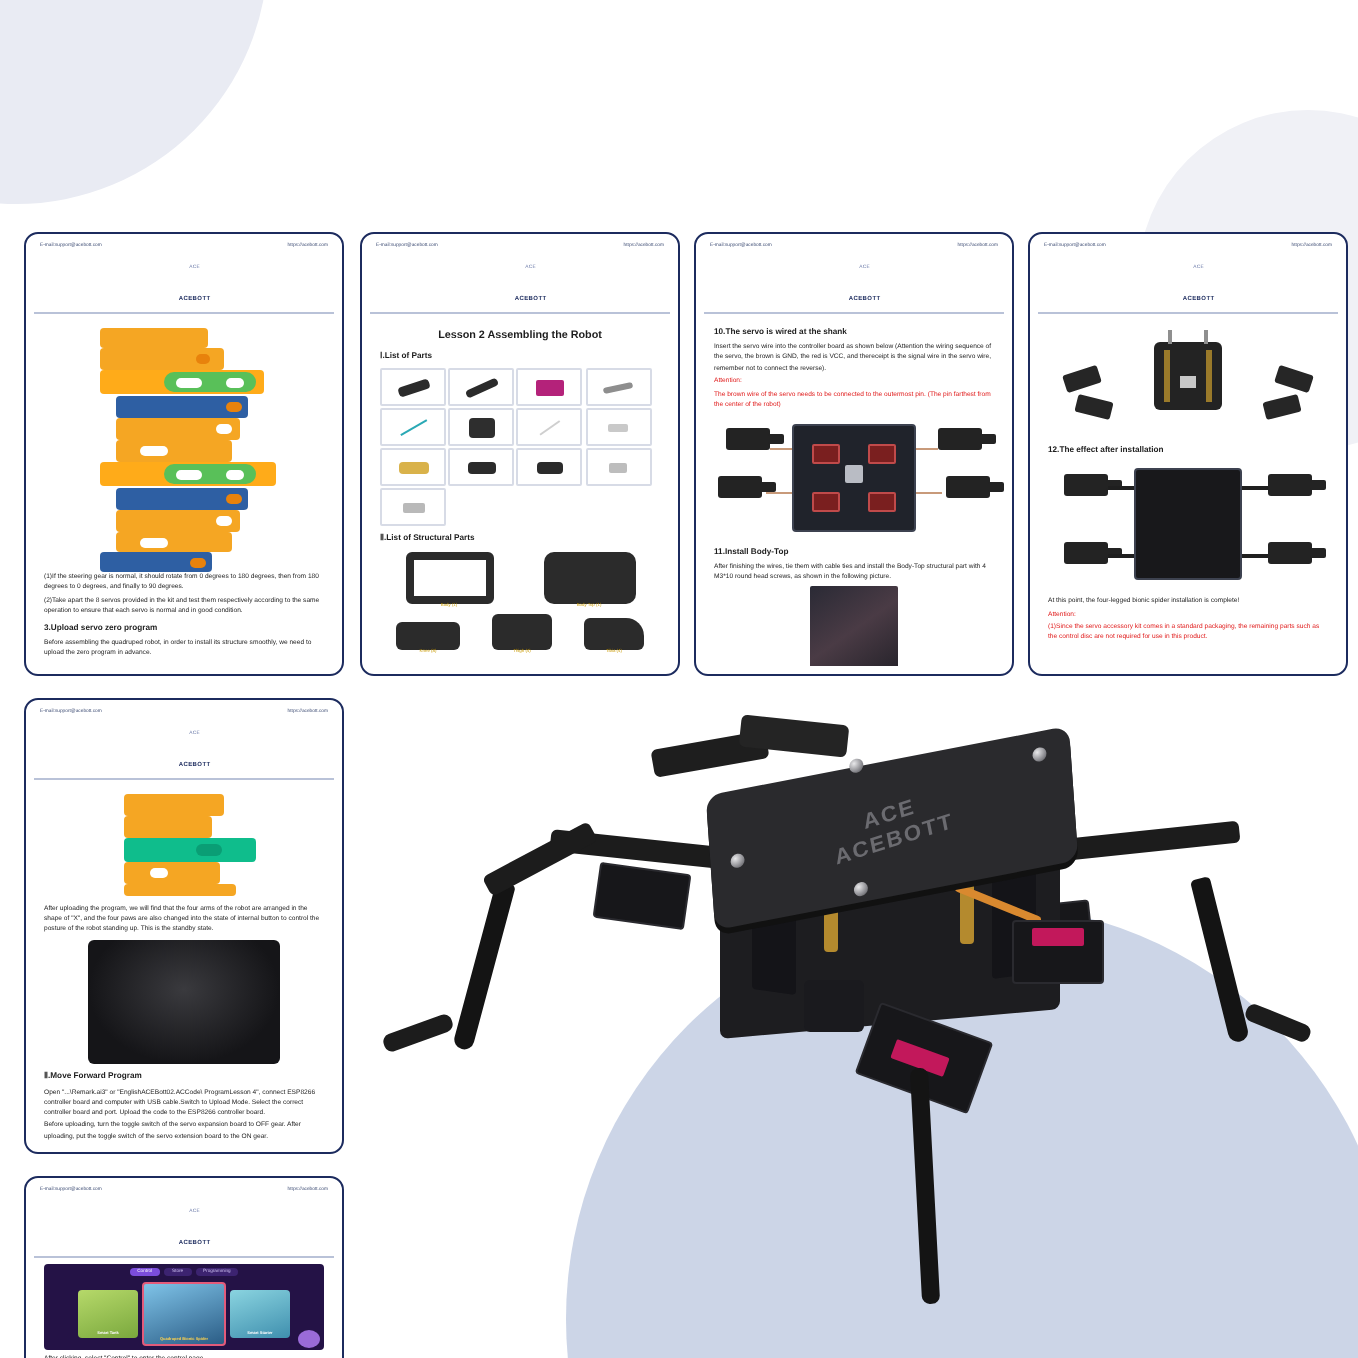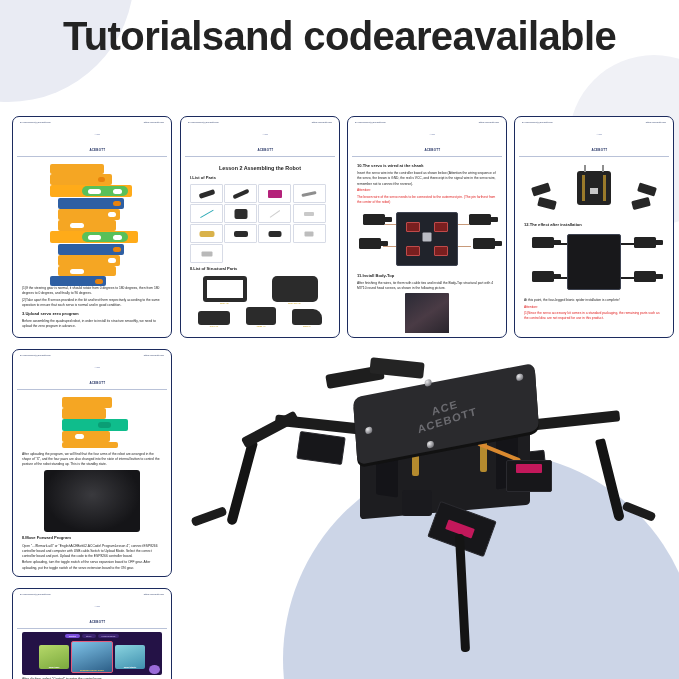--- a/index.html
+++ b/index.html
@@ -142,21 +142,20 @@
 <body>
 
 <div id="bg-shapes">
   <div class="blob-tl"></div>
   <div class="blob-tl2"></div>
   <div class="blob-tr"></div>
   <div class="blob-robot"></div>
 </div>
 
 <div id="header">
-  <h1 id="main-title">Tutorialsand codeareavailable</h1>
 </div>
 
 <div class="doc-card" style="left:12px;top:116px;width:160px;height:222px;">
   <div class="doc-inner">
     <div class="doc-head">
       <span class="hd">E-mail:support@acebott.com</span>
       <span class="doc-logo">
         <span class="l1">ACE</span><br>
         <span class="l2">ACEBOTT</span>
       </span>

